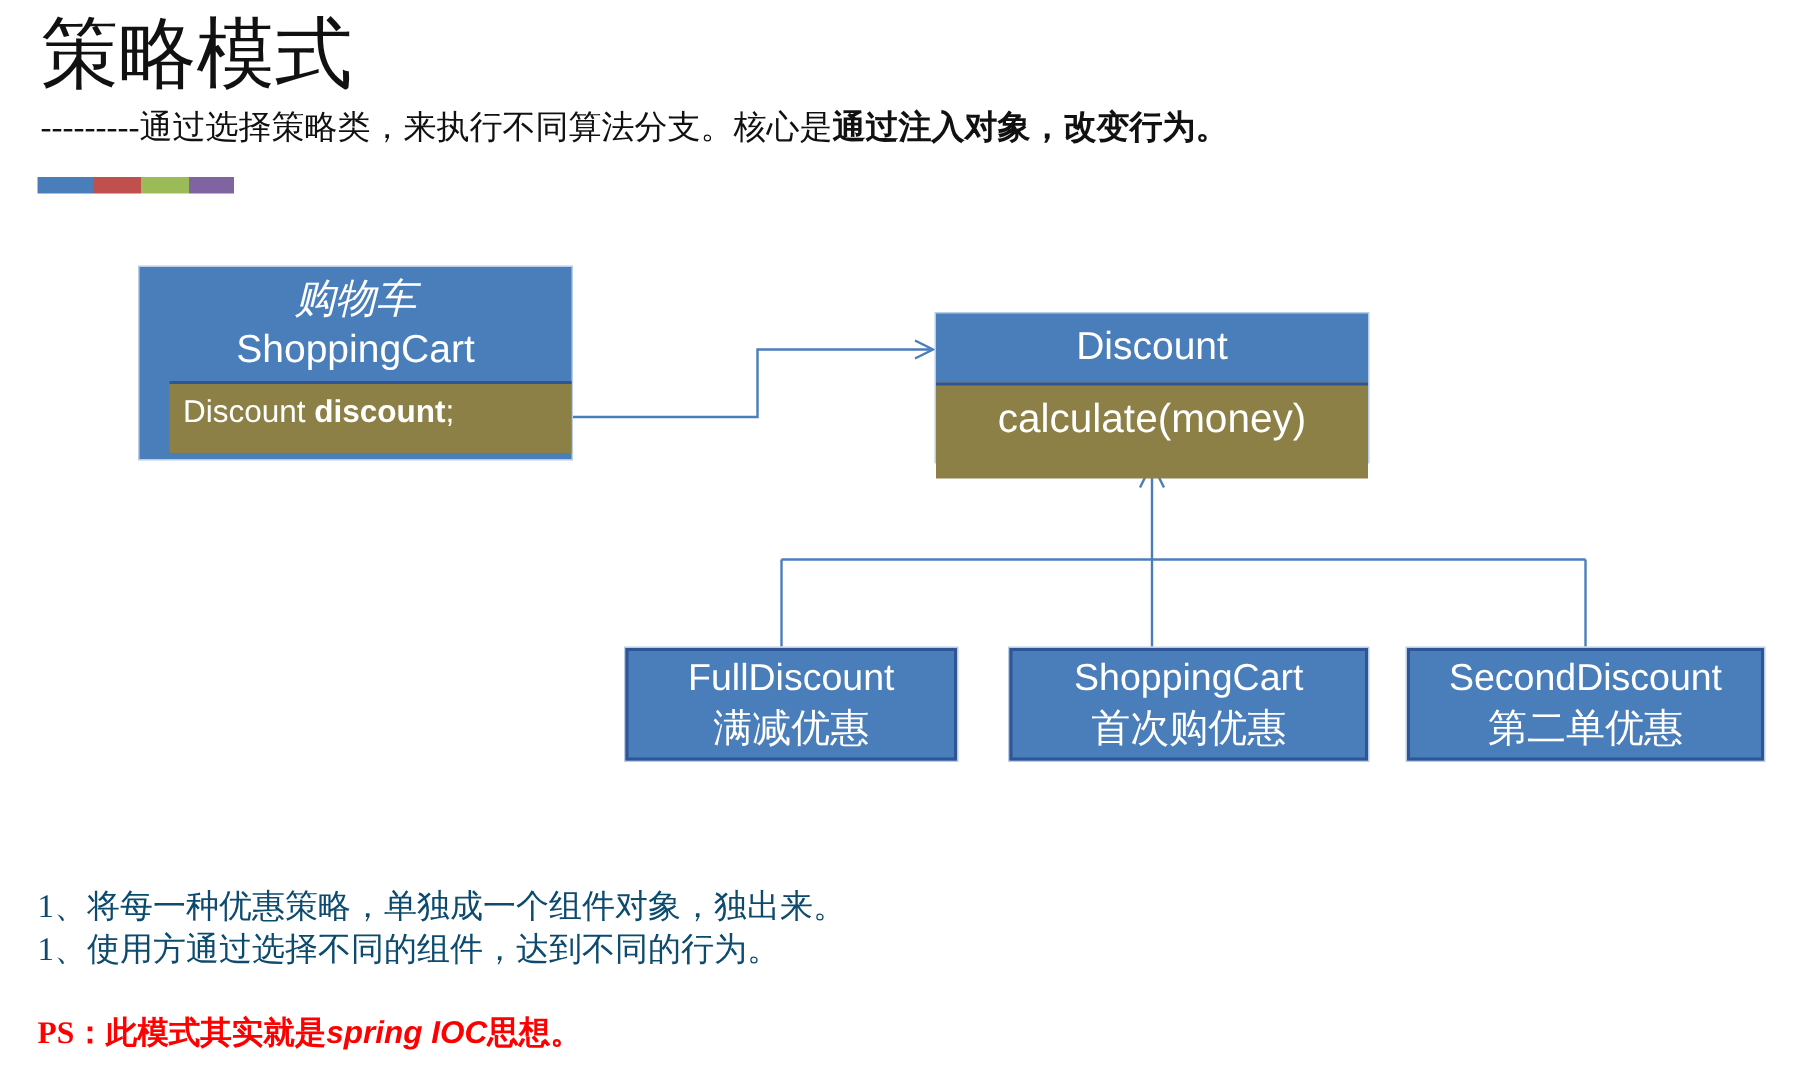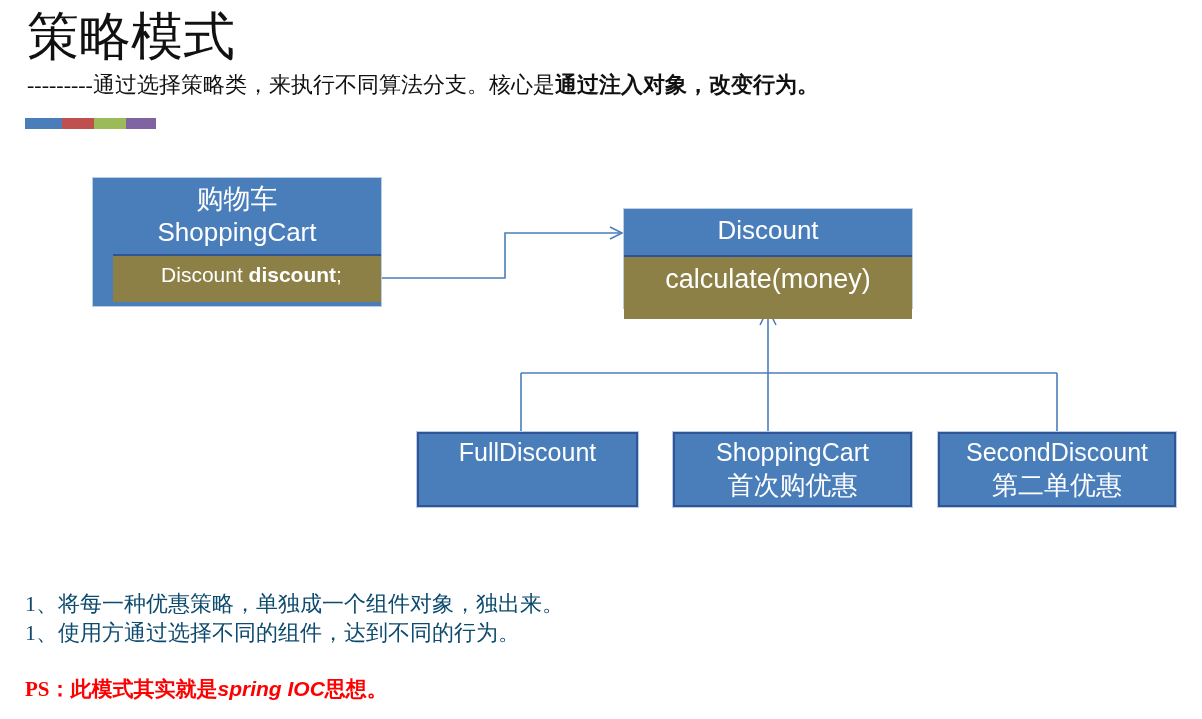--- a/index.html
+++ b/index.html
@@ -108,29 +108,30 @@
   }
   #box-shoppingcart .uml-header {
     height: 76px;
     padding-top: 5px;
   }
   #box-shoppingcart .uml-header .line-cn {
     display: block;
     font-family: "Liberation Serif", serif;
     font-size: 27px;
     line-height: 33px;
+    font-style: italic;
   }
   #box-shoppingcart .uml-header .line-en {
     display: block;
     font-size: 26px;
     line-height: 32px;
   }
   #box-shoppingcart .uml-body {
     height: 48px;
-    text-align: center;
+    text-align: left;
     padding: 5px 0 0 9px;
     font-size: 21px;
     margin-left: 20px;
   }
   #box-shoppingcart .uml-body b { font-weight: bold; }
 
   
   #box-discount {
     left: 624px;
     top: 209px;
@@ -250,20 +251,21 @@
     <div class="uml-body"><span>Discount </span><b>discount</b><span>;</span></div>
   </div>
 
   <div class="uml-box" id="box-discount">
     <div class="uml-header">Discount</div>
     <div class="uml-body">calculate(money)</div>
   </div>
 
   <div class="uml-leaf" id="box-fulldiscount">
     <span class="line-en">FullDiscount</span>
+    <span class="line-cn">满减优惠</span>
   </div>
 
   <div class="uml-leaf" id="box-newerdiscount">
     <span class="line-en">ShoppingCart</span>
     <span class="line-cn">首次购优惠</span>
   </div>
 
   <div class="uml-leaf" id="box-seconddiscount">
     <span class="line-en">SecondDiscount</span>
     <span class="line-cn">第二单优惠</span>

